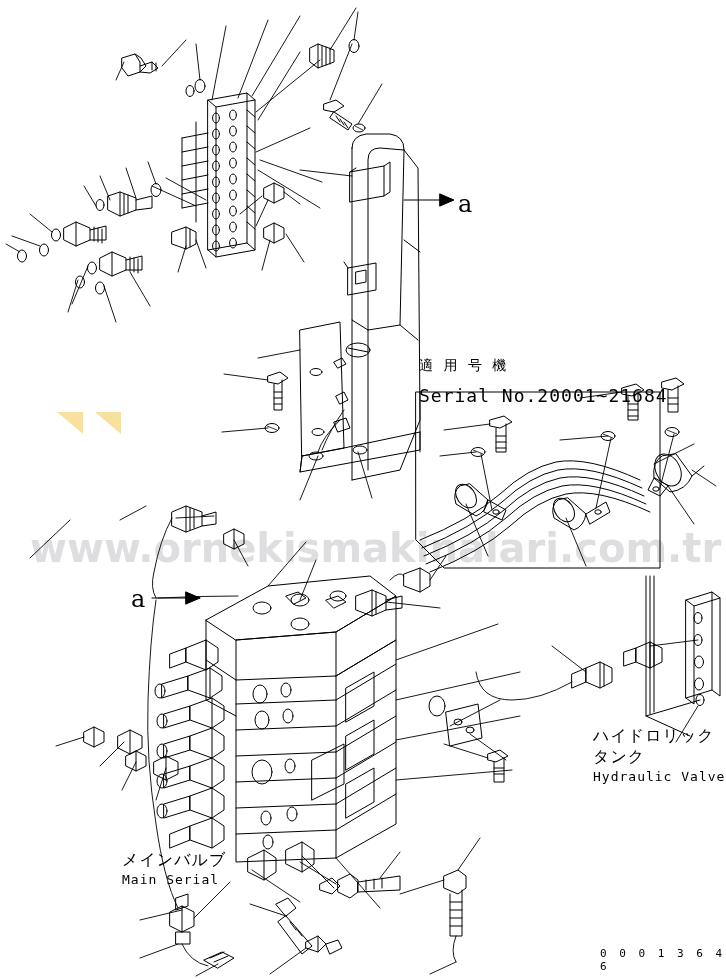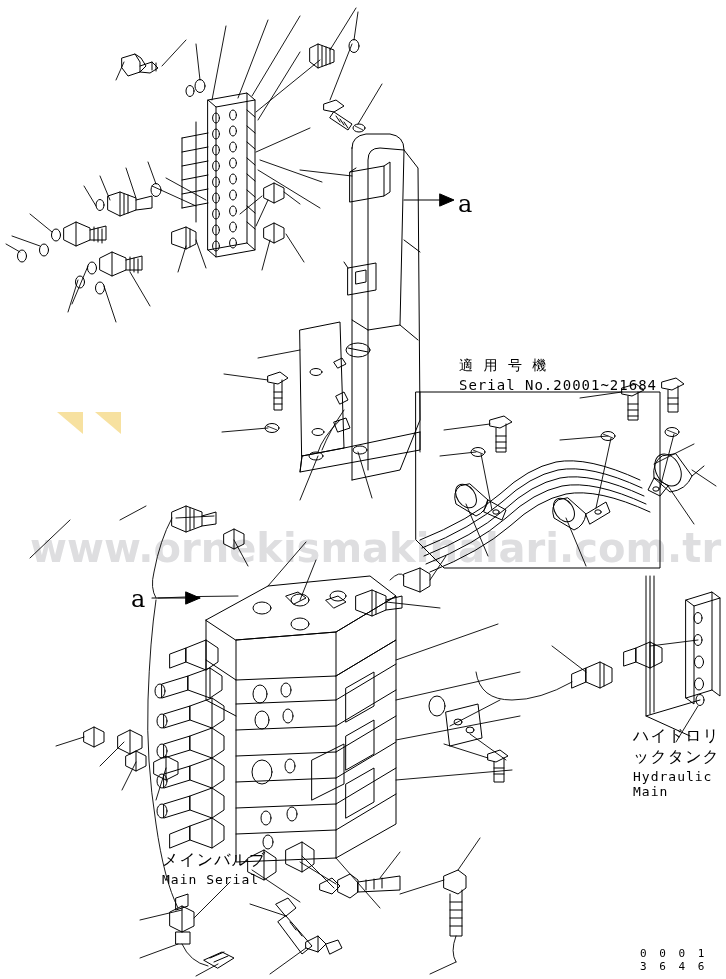--- a/index.html
+++ b/index.html
@@ -8,26 +8,26 @@
   #art{position:absolute;left:0;top:0;width:726px;height:979px;}
   .wm{position:absolute;pointer-events:none;user-select:none;}
   #wm-brand{left:28px;top:410px;font-size:140px;font-weight:bold;letter-spacing:2px;
             color:#dedee0;font-family:"DejaVu Sans",sans-serif;line-height:1;}
   #wm-url{left:30px;top:528px;font-size:40px;font-weight:bold;letter-spacing:0px;
           color:#dedee0;font-family:"DejaVu Sans",sans-serif;line-height:1;white-space:nowrap;}
   .wm-dot{position:absolute;width:0;height:0;border-left:26px solid transparent;
           border-top:22px solid #f7e1a0;}
   #wm-dot1{left:57px;top:412px;}
   #wm-dot2{left:95px;top:412px;}
-  .lbl{position:absolute;color:#000;padding-left:40px;}
+  .lbl{position:absolute;color:#000;}
   .jp{font-family:"DejaVu Sans",sans-serif;letter-spacing:3px;}
   .en{font-family:"DejaVu Sans Mono","Liberation Mono",monospace;letter-spacing:1px;}
   #lbl-serial{left:419px;top:357px;}
   #lbl-serial .jp{font-size:14px;display:block;}
-  #lbl-serial .en{font-size:14px;display:block;margin-top:2px;text-align:right;}
+  #lbl-serial .en{font-size:18px;display:block;margin-top:10px;text-align:right;}
   #lbl-tank{left:593px;top:726px;text-align:left;}
   #lbl-tank .jp{font-size:16px;display:block;letter-spacing:1px;}
   #lbl-tank .en{font-size:13px;display:block;margin-top:1px;}
   #lbl-mainvalve{left:122px;top:850px;}
   #lbl-mainvalve .jp{font-size:16px;display:block;letter-spacing:1px;}
   #lbl-mainvalve .en{font-size:13px;display:block;margin-top:1px;}
   #lbl-partno{left:600px;top:947px;font-family:"DejaVu Sans Mono","Liberation Mono",monospace;
               font-size:11px;letter-spacing:3px;}
   .callout{position:absolute;font-family:"DejaVu Serif","Liberation Serif",serif;font-size:24px;color:#000;}
   #callout-a1{left:458px;top:190px;}
@@ -612,21 +612,21 @@
     </g>
   </svg>
 
   <div class="lbl" id="lbl-serial">
     <span class="jp">適 用 号 機</span>
     <span class="en">Serial No.20001~21684</span>
   </div>
 
   <div class="lbl" id="lbl-tank">
     <span class="jp">ハイドロリックタンク</span>
-    <span class="en">Hydraulic Main</span>
+    <span class="en">Hydraulic Valve</span>
   </div>
 
   <div class="lbl" id="lbl-mainvalve">
     <span class="jp">メインバルブ</span>
     <span class="en">Main Serial</span>
   </div>
 
   <div class="callout" id="callout-a1">a</div>
   <div class="callout" id="callout-a2">a</div>
 

